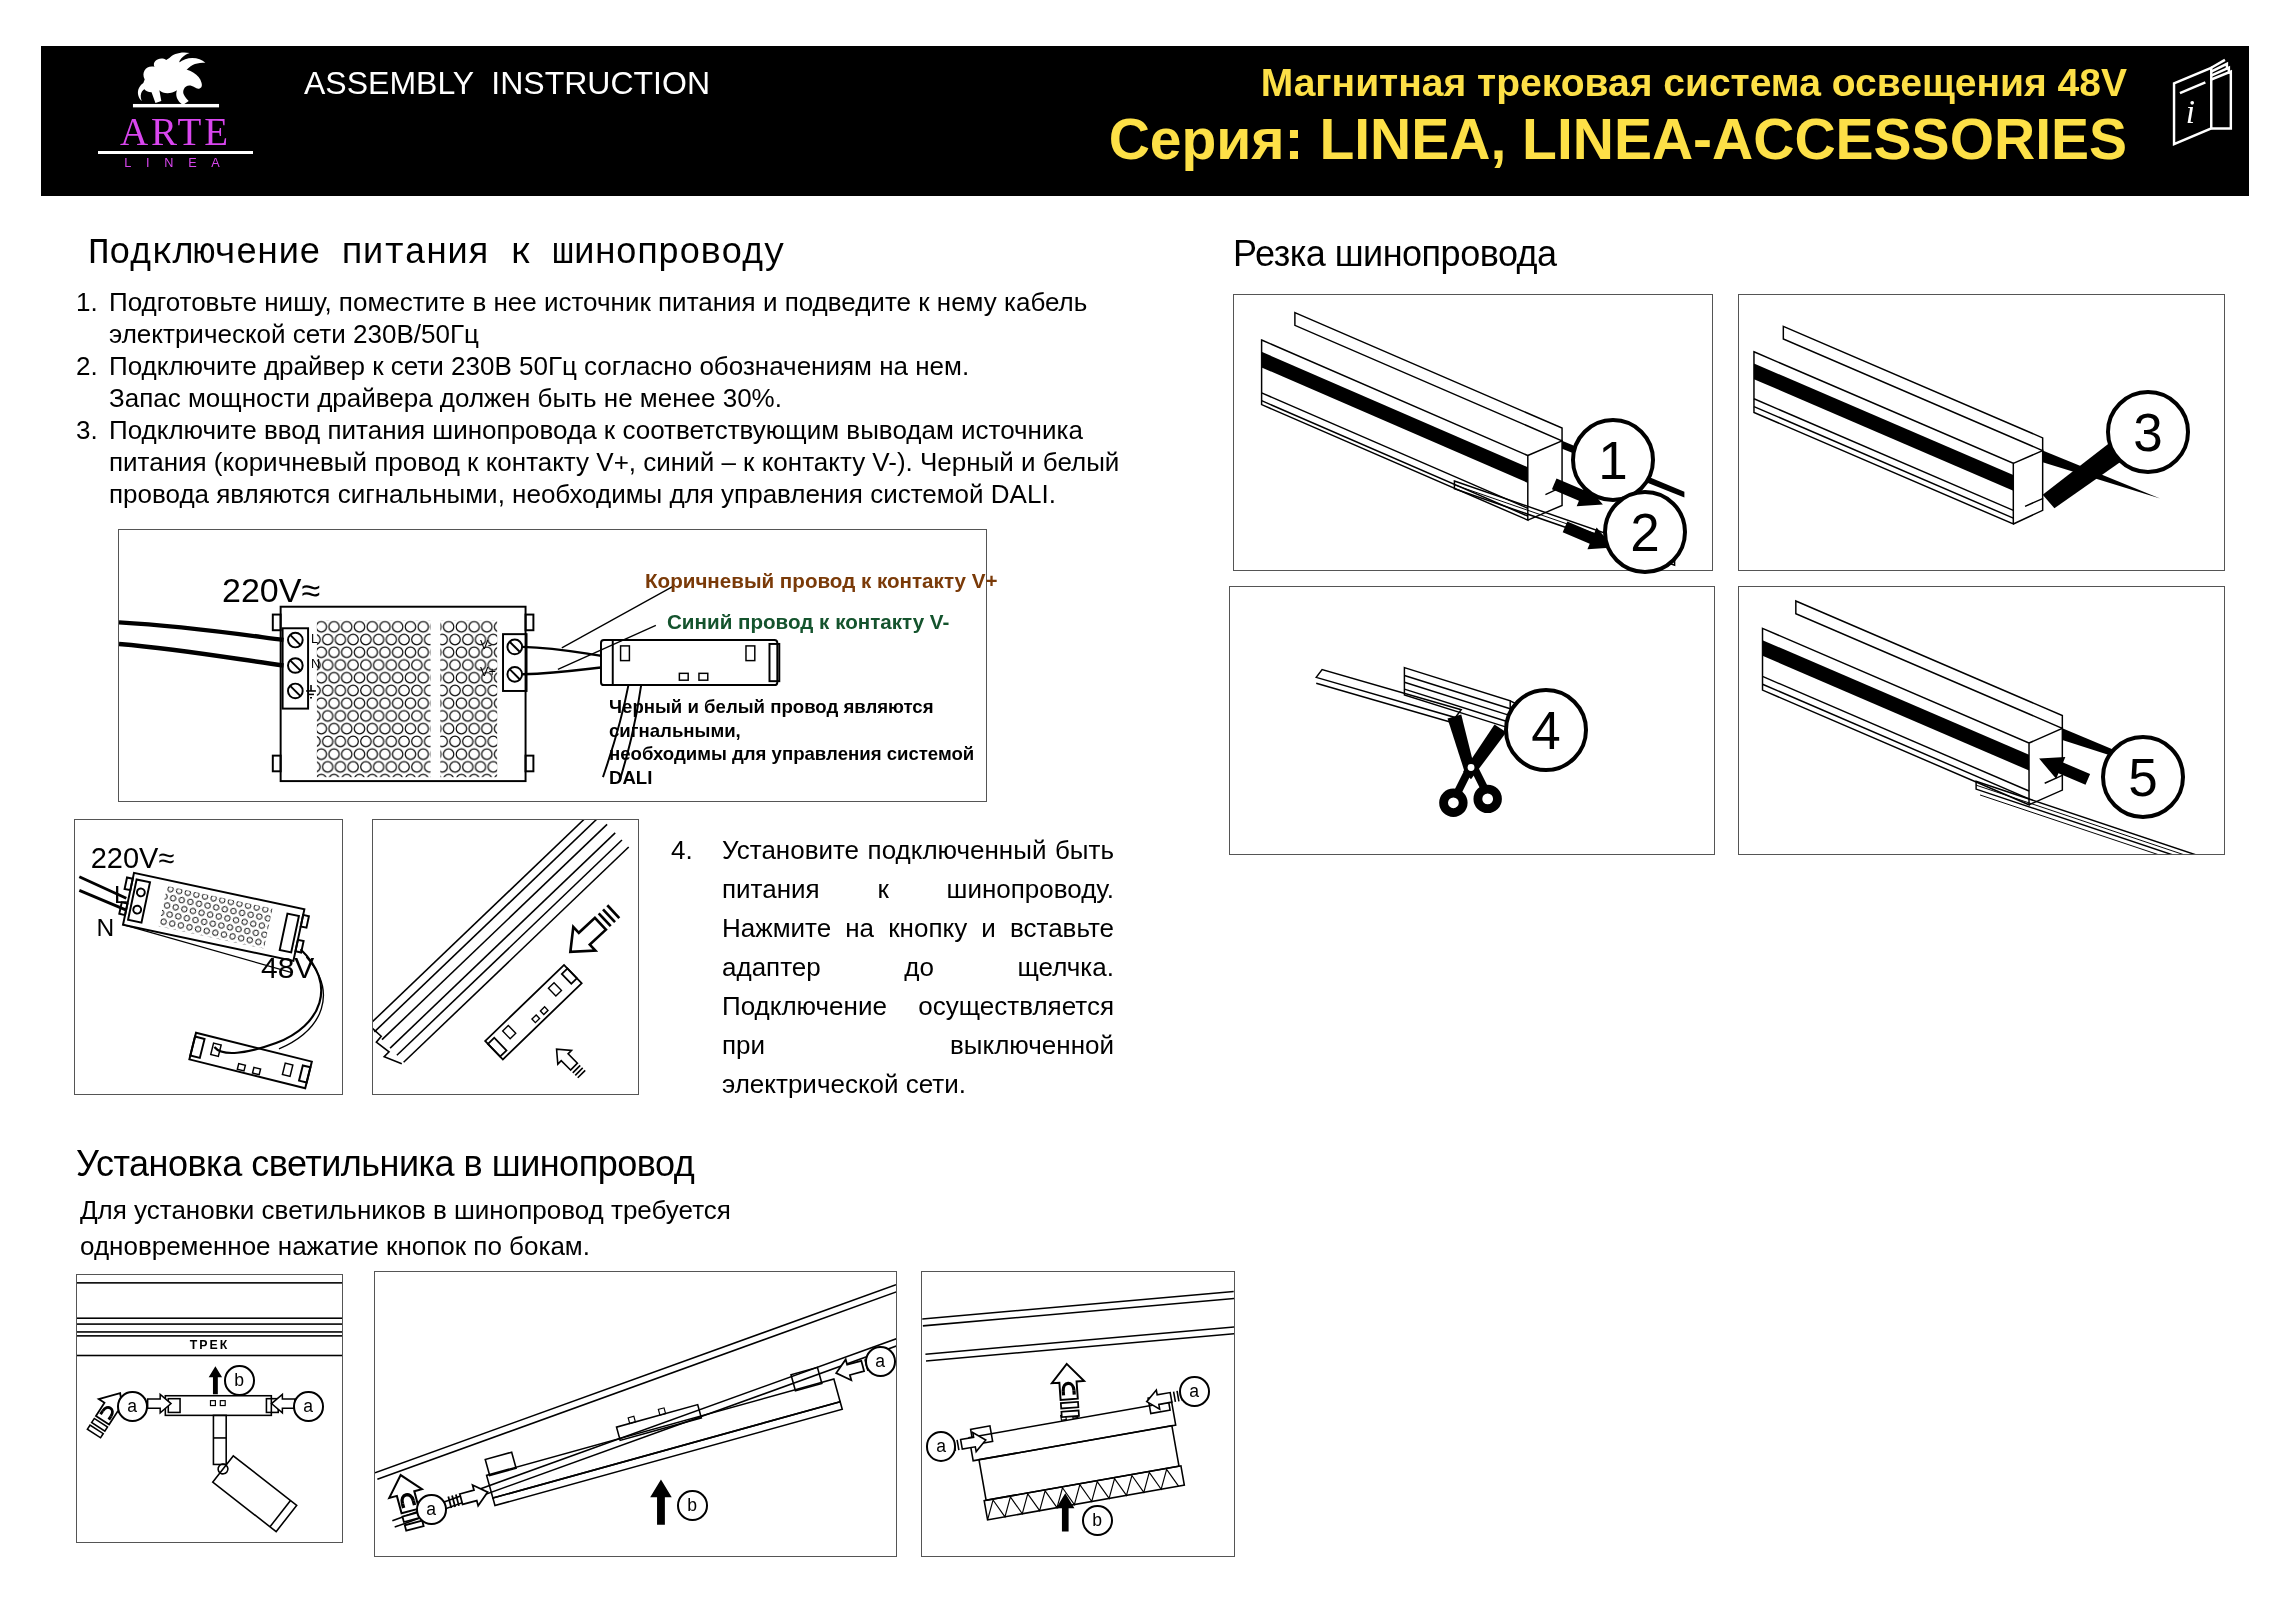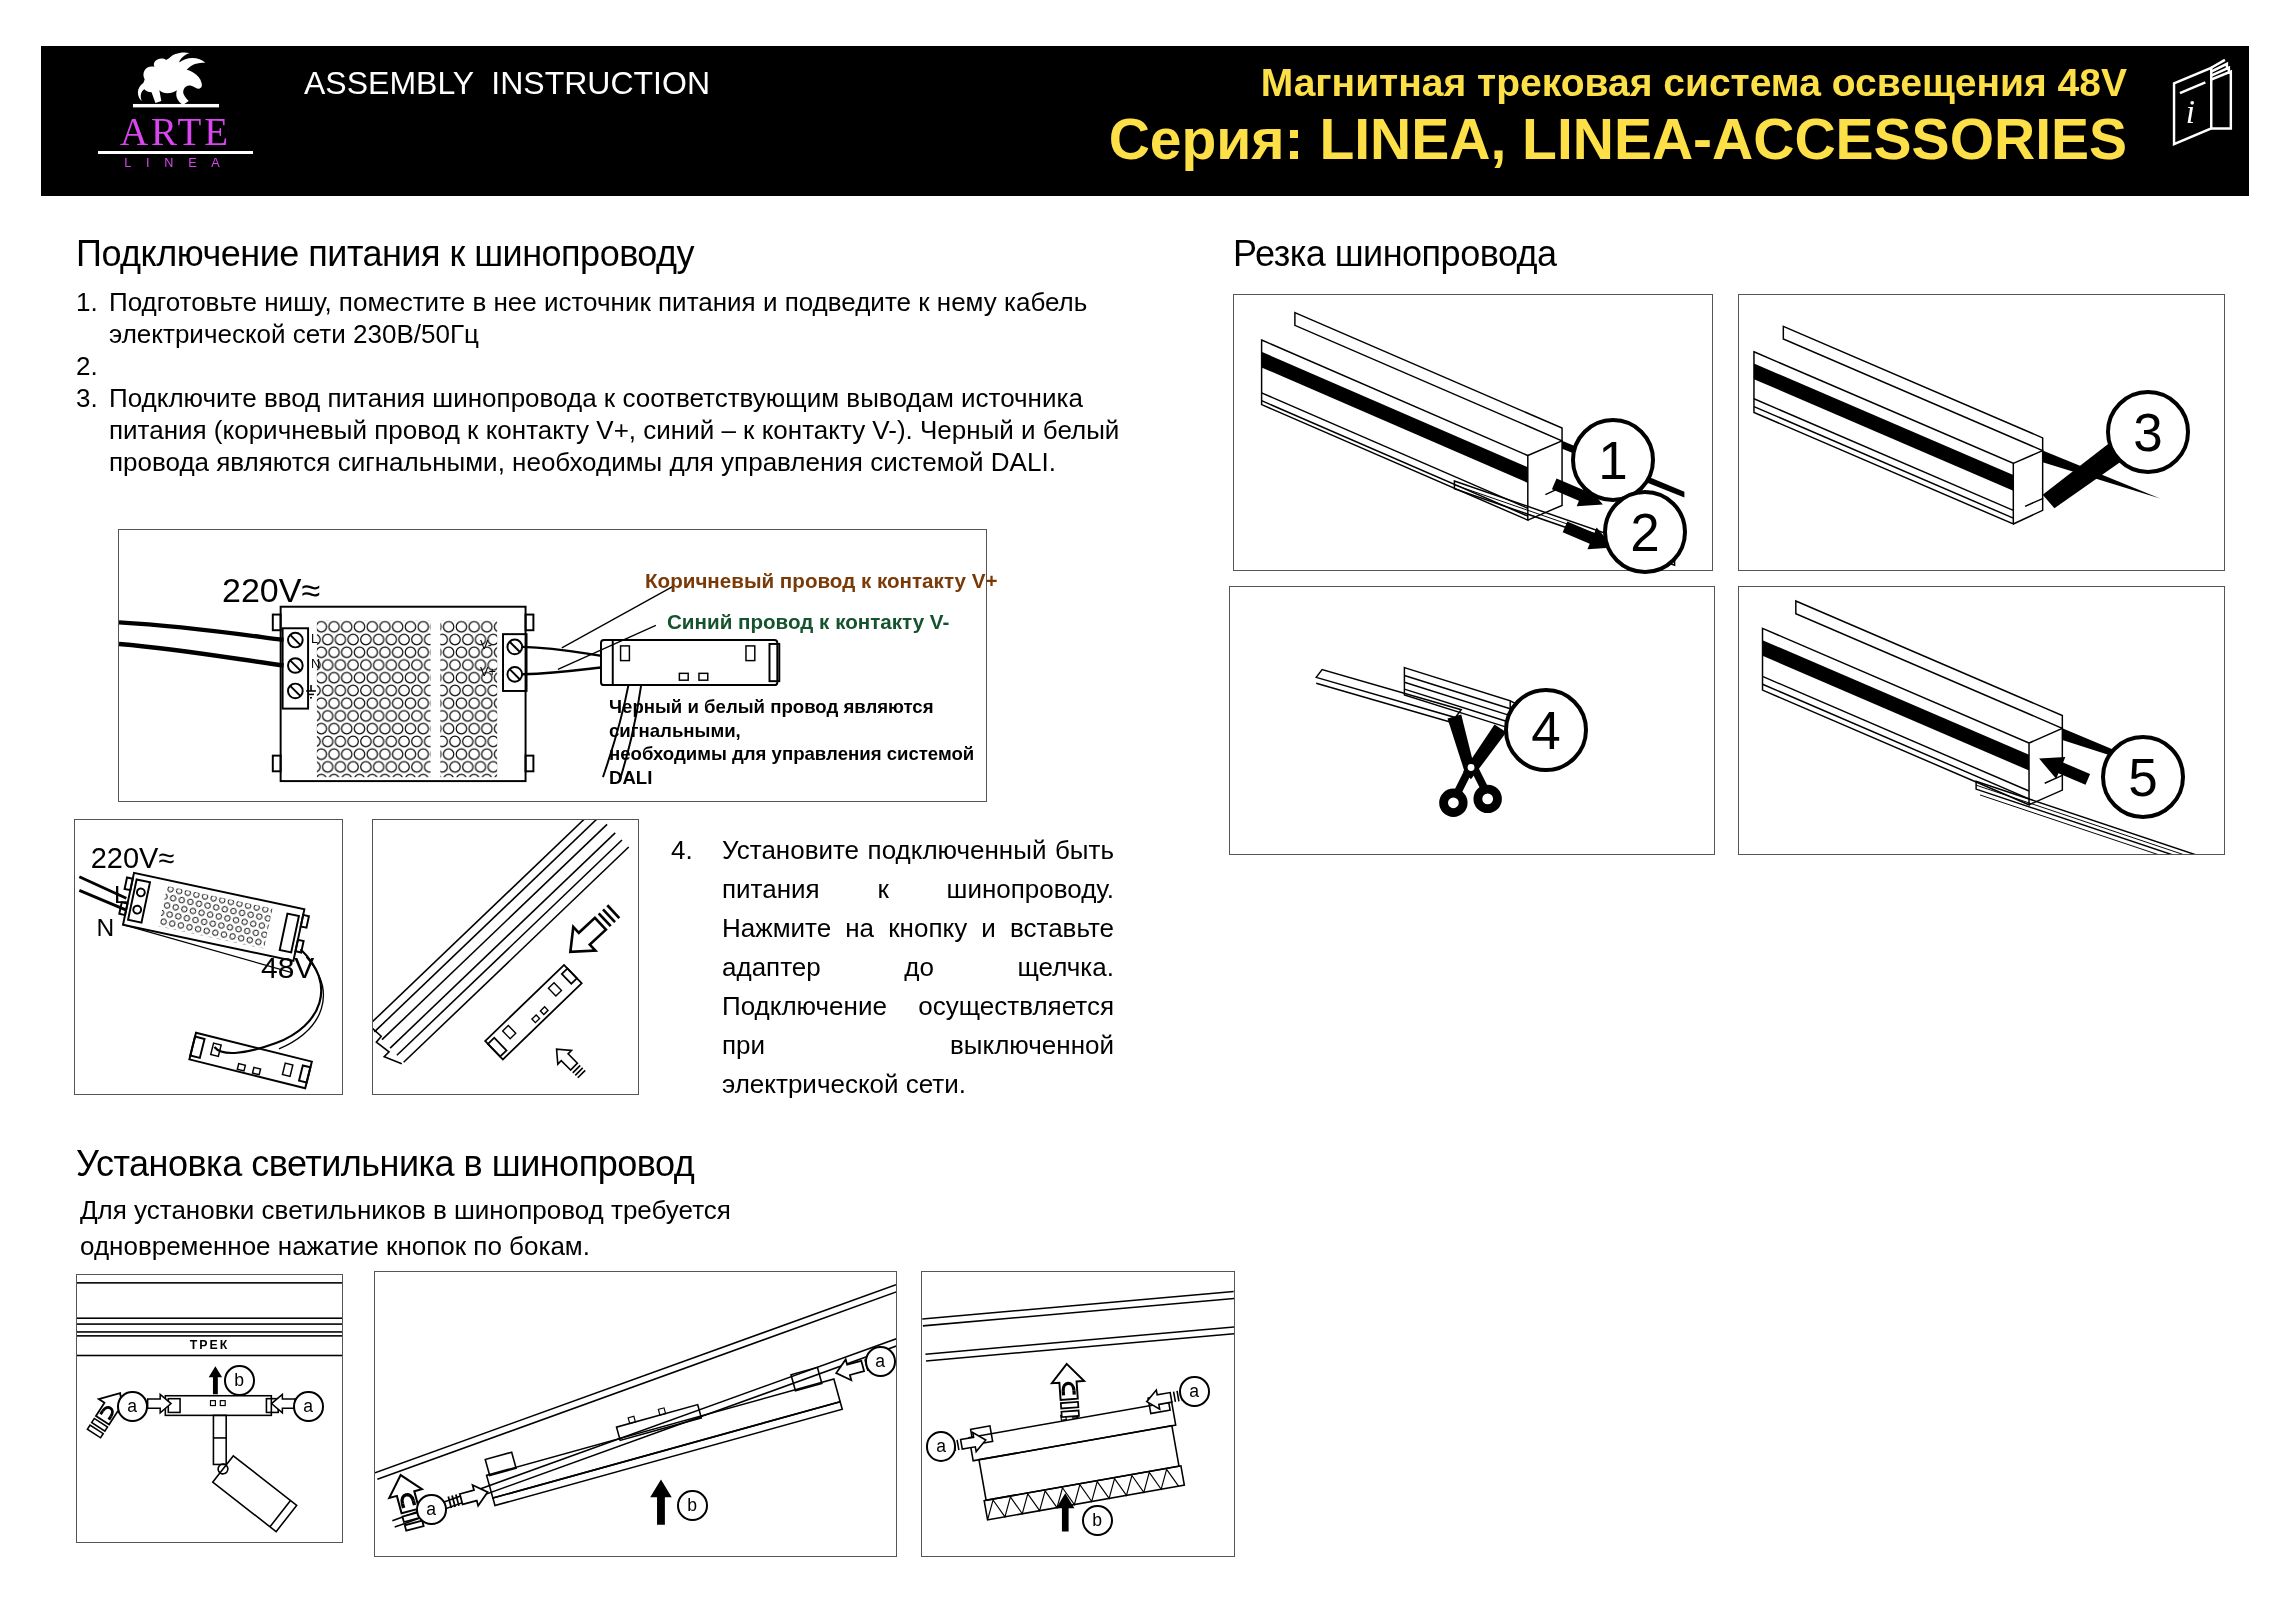--- a/index.html
+++ b/index.html
@@ -102,30 +102,32 @@
         <polyline points="48,16 64,8 64,14"></polyline>
         <polyline points="48,20 66,12 66,18"></polyline>
         <polyline points="48,24 68,16 68,74 48,74"></polyline>
         <line x1="16" y1="38" x2="42" y2="27"></line>
       </g>
       <text x="22" y="68" fill="#fff" font-size="34" font-family="Liberation Serif, serif" font-style="italic">i</text>
     </svg>
   </div>
 </div>
 
-<div class="h1" style="left:76px;top:233px;">Подключение питания к шинопроводу</div>
+<div class="h1" style="left:88px;top:233px;font-family:Liberation Mono, monospace;">Подключение питания к шинопроводу</div>
 
 <div class="steps">
   <div class="step">
     <span class="step-num">1.</span>
     <span class="step-text">Подготовьте нишу, поместите в нее источник питания и подведите к нему кабель
 электрической сети 230В/50Гц</span>
   </div>
   <div class="step">
     <span class="step-num">2.</span>
+    <span class="step-text">Подключите драйвер к сети 230В 50Гц согласно обозначениям на нем.
+Запас мощности драйвера должен быть не менее 30%.</span>
   </div>
   <div class="step">
     <span class="step-num">3.</span>
     <span class="step-text">Подключите ввод питания шинопровода к соответствующим выводам источника
 питания (коричневый провод к контакту V+, синий – к контакту V-). Черный и белый
 провода являются сигнальными, необходимы для управления системой DALI.</span>
   </div>
 </div>
 
 <div class="box" style="left:118px;top:529px;width:867px;height:271px;">

